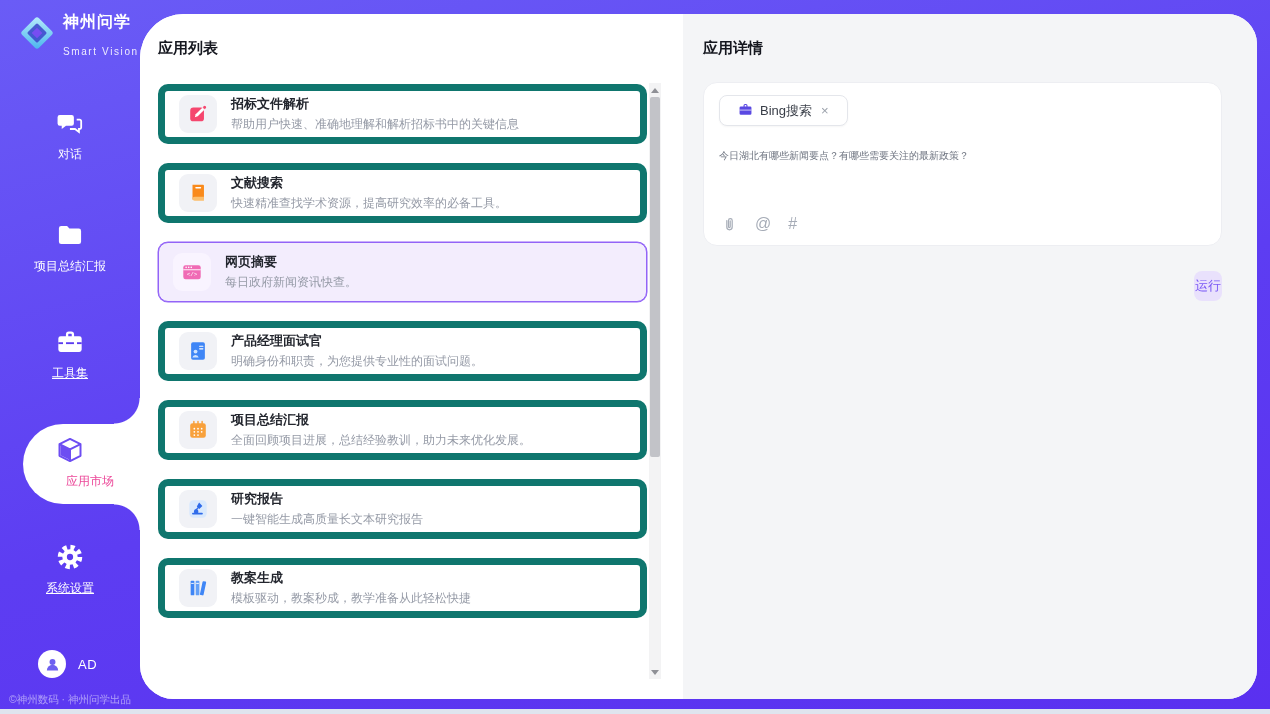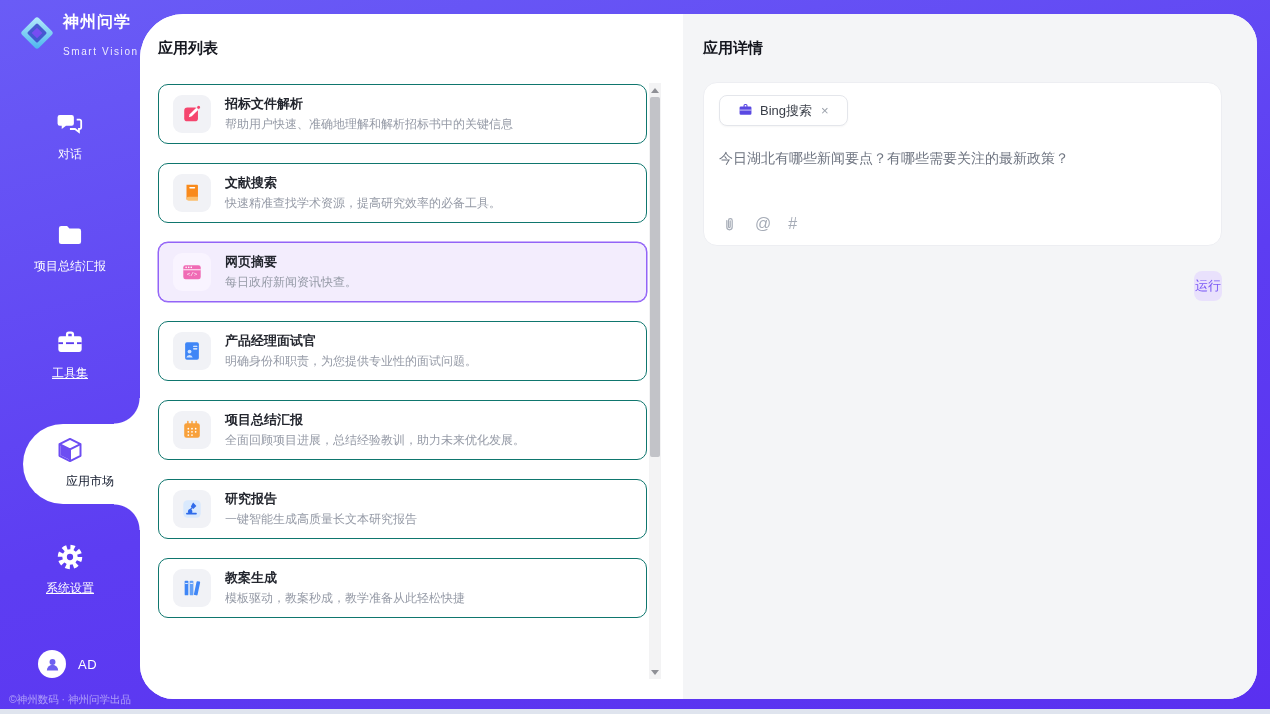--- a/index.html
+++ b/index.html
@@ -13,41 +13,41 @@
 
   
   .sidebar { position:absolute; left:0; top:0; width:140px; height:100%; z-index:2; }
   .logo { position:absolute; top:12px; left:18px; display:flex; gap:7px; align-items:center; }
   .logo-cn { font-size:16px; font-weight:bold; color:#fff; letter-spacing:1px; }
   .logo-en { font-size:10px; color:rgba(255,255,255,.88); letter-spacing:1.6px; margin-top:13px; }
   .nav-item { position:absolute; left:0; width:140px; text-align:center; color:#fff; cursor:pointer; }
   .nav-label { font-size:12px; display:block; margin-top:5px; }
   .nav-item.underlined .nav-label { text-decoration:underline; }
   .nav-item.selected { color:#7046f5; }
-  .nav-item.selected .nav-label { color:#0f172a;padding-left:40px; }
+  .nav-item.selected .nav-label { color:#ec4899;padding-left:40px; }
   .bubble { position:absolute; top:424px; left:23px; width:117px; height:80px; background:#fff; border-radius:40px 0 0 40px; }
   .bubble::before { content:""; position:absolute; top:-26px; right:0; width:26px; height:26px;
     background:radial-gradient(circle 26px at 0 0, rgba(0,0,0,0) 25px, #fff 26px); }
   .bubble::after { content:""; position:absolute; bottom:-26px; right:0; width:26px; height:26px;
     background:radial-gradient(circle 26px at 0 100%, rgba(0,0,0,0) 25px, #fff 26px); }
   .user-row { position:absolute; bottom:36px; left:38px; display:flex; align-items:center; gap:12px; cursor:pointer; }
   .avatar { width:28px; height:28px; border-radius:50%; background:#fff; display:flex; align-items:center; justify-content:center; }
   .user-name { color:#fff; font-size:13px; letter-spacing:.5px; }
   .sidebar-footer { position:absolute; bottom:7px; left:0; width:140px; text-align:center; font-size:10.5px; color:rgba(255,255,255,.5); white-space:nowrap; }
 
   
   .main { position:absolute; left:140px; top:14px; right:13px; bottom:15px; background:#fff;
     border-radius:44px 30px 30px 34px; overflow:hidden; display:flex; z-index:1; }
   .pane-title { position:absolute; top:25px; font-size:15px; font-weight:bold; color:#15171f; }
 
   
   .list-pane { width:543px; flex:none; background:#fff; position:relative; }
   .list-pane .pane-title { left:18px; }
   .cards { position:absolute; top:70px; left:18px; width:489px; }
-  .card { height:60px; margin-bottom:19px; border:1px solid #0f766e; border-radius:10px; background:#fff;
+  .card { height:60px; margin-bottom:19px; border:7px solid #0f766e; border-radius:10px; background:#fff;
     display:flex; align-items:center; padding:0 14px; gap:14px; cursor:pointer; }
   .card.selected { background:#f3edfd; border:1px solid #9364f7; box-shadow:0 0 0 .5px #9364f7; }
   .tile { width:38px; height:38px; border-radius:9px; background:#f1f2f6; flex:none; display:flex; align-items:center; justify-content:center; }
   .card.selected .tile { background:#f9f4ff; }
   .card-title { font-size:13px; font-weight:bold; color:#23262e; }
   .card-desc { font-size:12px; color:#959aa6; margin-top:3px; white-space:nowrap; }
 
   
   .scrollbar { position:absolute; top:69px; bottom:20px; right:22px; width:12px; background:#f3f3f4; }
   .sb-arrow { position:absolute; left:0; width:12px; height:14px; display:flex; align-items:center; justify-content:center; cursor:pointer; }
@@ -57,21 +57,21 @@
   .sb-thumb { position:absolute; top:14px; left:1px; width:10px; height:360px; background:#c2c3c8; border-radius:2px; cursor:pointer; }
 
   
   .detail-pane { flex:1; background:#f4f5f7; position:relative; }
   .detail-pane .pane-title { left:20px; }
   .detail-card { position:absolute; top:68px; left:20px; right:35px; height:164px; background:#fff;
     border:1px solid #edeef2; border-radius:14px; padding:12px 15px; }
   .tool-tag { display:inline-flex; align-items:center; gap:7px; height:31px; padding:0 18px; background:#fff;
     border:1px solid #e4e6eb; border-radius:8px; box-shadow:0 1px 2px rgba(0,0,0,.04); font-size:13px; color:#383d47; cursor:pointer; }
   .tag-close { color:#9aa0aa; font-size:13px; margin-left:2px; cursor:pointer; }
-  .query { margin-top:22px; font-size:14px; color:#6e7480; line-height:1.5; }
+  .query { margin-top:22px; font-size:10px; color:#6e7480; line-height:1.5; }
   .attach-row { position:absolute; left:17px; bottom:12px; display:flex; gap:17px; align-items:center; color:#a6acb7; }
   .attach-glyph { font-size:16px; cursor:pointer; }
   .run-btn { position:absolute; top:257px; right:35px; width:28px; height:30px; background:#e9e1fc; color:#7a58f5;
     font-size:13px; border-radius:8px; display:flex; align-items:center; justify-content:center; cursor:pointer; }
 </style>
 </head>
 <body>
 
 <div class="sidebar">
   <div class="logo">

